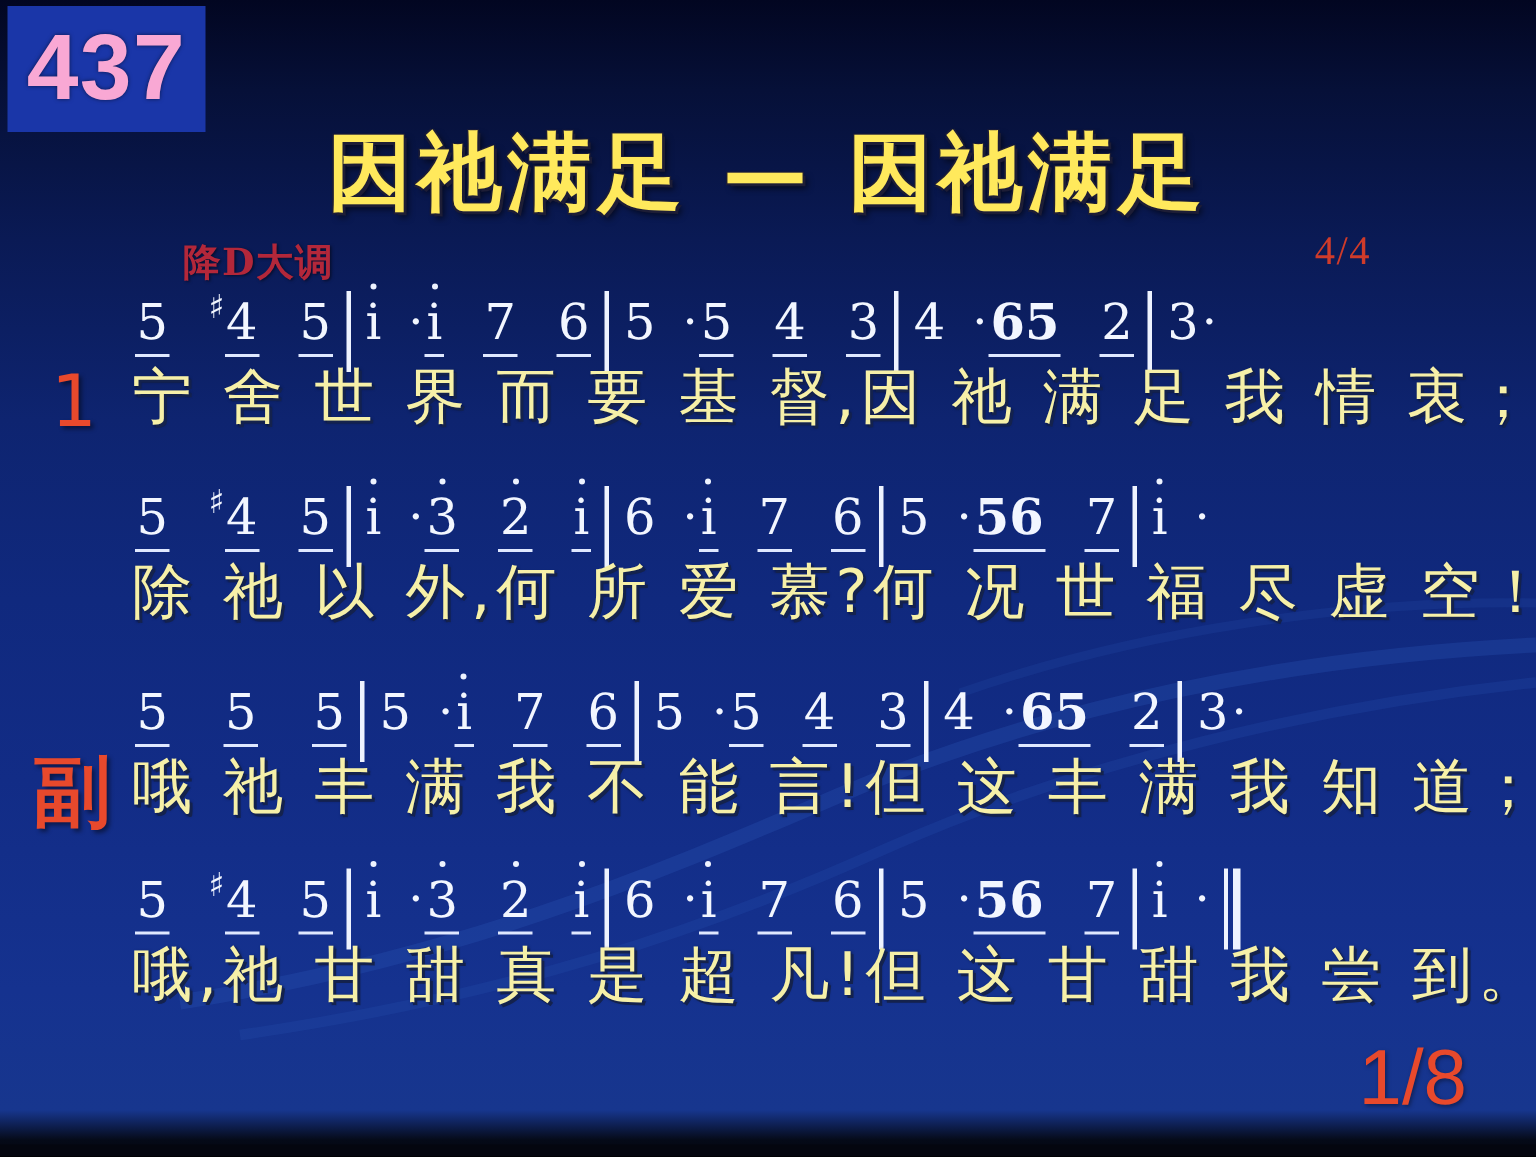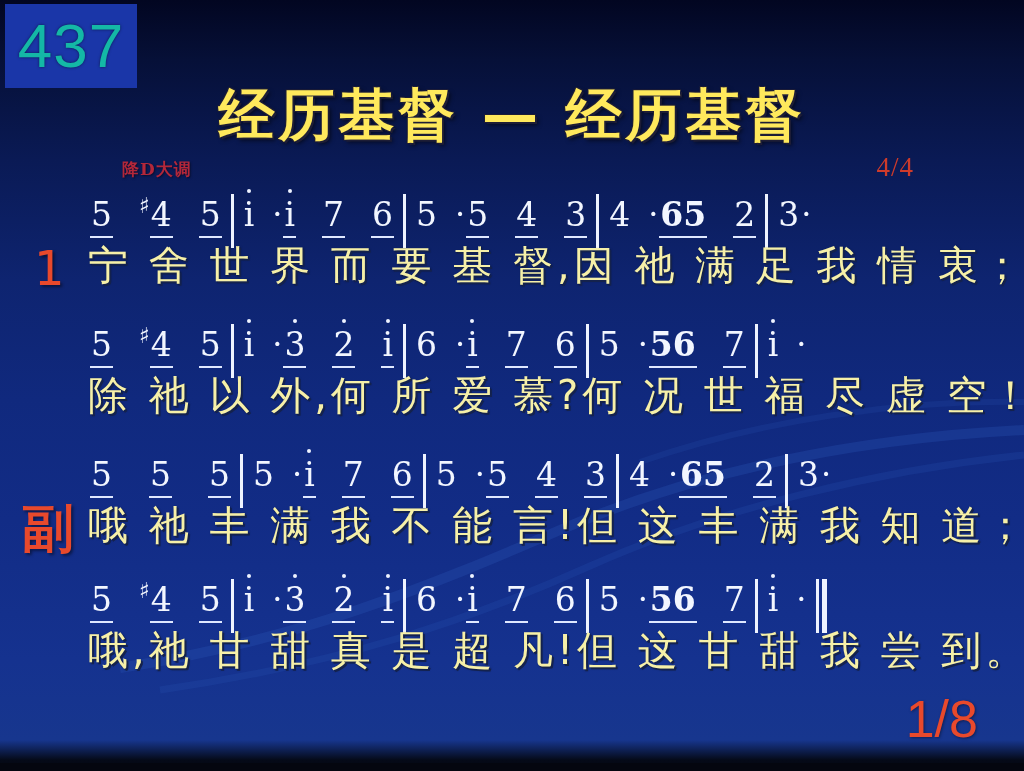--- a/index.html
+++ b/index.html
@@ -43,22 +43,22 @@
     width: 132px;
     height: 84px;
     background: #1a36a8;
     display: flex;
     align-items: center;
     justify-content: center;
   }
   #badge .num {
     font-family: "Liberation Sans", sans-serif;
     font-size: 62px;
-    font-weight: 400;
-    color: #14b8a6;
+    font-weight: 700;
+    color: #f9a8d4;
     line-height: 1;
     letter-spacing: 1px;
     text-shadow: 0 0 3px rgba(0,0,0,0.55);
   }
 
   
   #title {
     position: absolute;
     left: 0;
     top: 78px;
@@ -77,21 +77,21 @@
       3px 3px 4px rgba(0,0,0,0.6);
     white-space: nowrap;
   }
 
   
   #key-sig {
     position: absolute;
     left: 122px;
     top: 158px;
     font-family: "DejaVu Serif", serif;
-    font-size: 17px;
+    font-size: 25px;
     font-weight: bold;
     color: #b3273a;
     text-shadow: 1px 1px 2px rgba(0,0,0,0.5);
     letter-spacing: 1px;
   }
 
   
   #time-sig {
     position: absolute;
     right: 110px;
@@ -285,21 +285,21 @@
   <svg class="swoosh" width="1024" height="771" viewBox="0 0 1024 771" aria-hidden="true">
     <path d="M1024 430 C 860 438, 700 470, 560 530 C 430 586, 300 640, 120 668" fill="none" stroke="#2a56b5" stroke-opacity="0.30" stroke-width="10"></path>
     <path d="M1024 455 C 880 470, 720 508, 590 566 C 470 620, 340 664, 160 690" fill="none" stroke="#2a56b5" stroke-opacity="0.22" stroke-width="7"></path>
     <path d="M1024 402 C 900 400, 760 420, 640 462" fill="none" stroke="#2a56b5" stroke-opacity="0.18" stroke-width="6"></path>
   </svg>
 
   <div id="badge">
     <span class="num">437</span>
   </div>
 
-  <div id="title">经历基督 — 经历基督</div>
+  <div id="title">因祂满足 — 因祂满足</div>
 
   <div id="key-sig">降D大调</div>
 
   <div id="time-sig">4/4</div>
 
   <div class="system sys1">
     <div class="marker">1</div>
     <div class="notes">
       <span class="note u1 "><span class="d">5</span></span>
       <span class="gap gap-md"></span>

